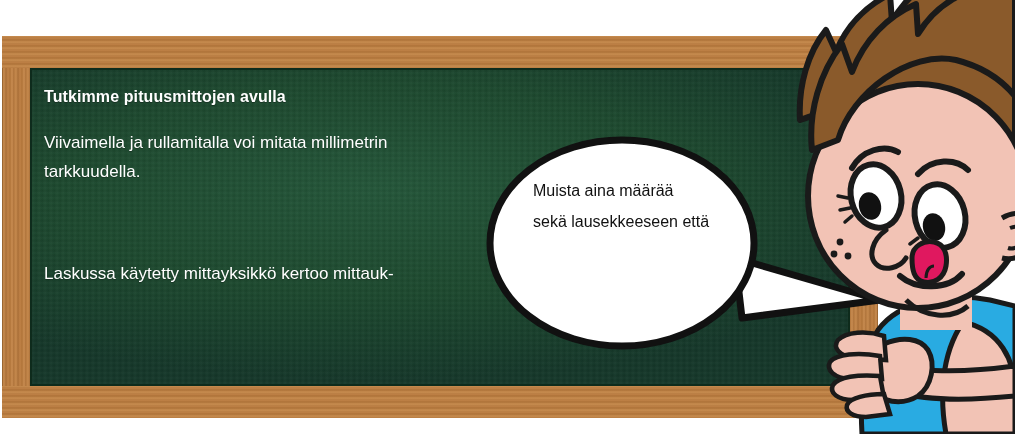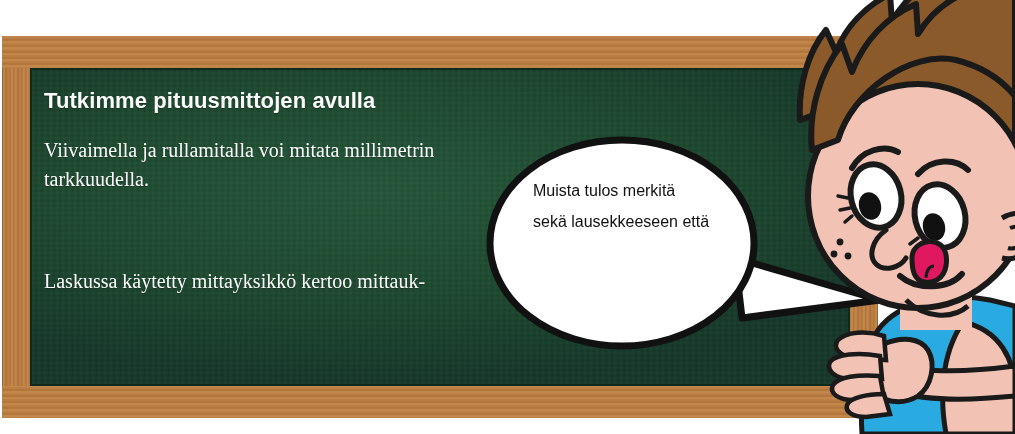--- a/index.html
+++ b/index.html
@@ -66,32 +66,31 @@
   
   .board-text {
     position: absolute;
     left: 42px;
     top: 52px;
     width: 430px;
     z-index: 3;
     color: #ffffff;
   }
   .board-title {
-    font-size: 22px;
+    font-size: 16px;
     font-weight: bold;
     letter-spacing: 0.1px;
     margin: 0 0 22px 0;
     text-shadow: 0 1px 1px rgba(0,0,0,0.35);
   }
   .board-para {
-    font-size: 20px;
+    font-size: 17px;
     line-height: 29px;
     margin: 0 0 20px 0;
     text-shadow: 0 1px 1px rgba(0,0,0,0.3);
-    font-family: Liberation Serif, serif;
   }
   .board-para:last-child { margin-bottom: 0; margin-top: 24px; }
 
   
   .bubble-layer {
     position: absolute;
     left: 0; top: 0;
     width: 1015px; height: 434px;
     z-index: 6;
     pointer-events: none;
@@ -148,21 +147,21 @@
 
       <path d="M 735 258 L 880 300 L 742 318 Z" fill="#ffffff" stroke="#111111" stroke-width="7" stroke-linejoin="round"></path>
 
       <ellipse cx="622" cy="243" rx="132" ry="103" fill="#ffffff" stroke="#111111" stroke-width="7"></ellipse>
 
       <ellipse cx="622" cy="243" rx="127" ry="98" fill="#ffffff"></ellipse>
     </g>
   </svg>
 
   <div class="bubble-text">
-    <div class="bubble-line">Muista tulos merkitä</div>
+    <div class="bubble-line">Muista aina määrää</div>
     <div class="bubble-line">sekä lausekkeeseen että</div>
   </div>
 
   <svg class="boy-layer" viewBox="0 0 1015 434">
 
     <path d="M 878 330 C 900 300 950 292 990 300 L 1015 306 L 1015 434 L 862 434 C 860 400 862 356 878 330 Z" fill="#29abe2" stroke="#1a1a1a" stroke-width="5"></path>
 
     <path d="M 963 322 C 1000 330 1015 360 1015 392 L 1015 434 L 946 434 C 940 400 940 356 963 322 Z" fill="#f2c3b5" stroke="#1a1a1a" stroke-width="5"></path>
 
     <path d="M 1015 396 C 975 400 930 402 898 392 C 880 386 872 378 872 370 L 880 360

